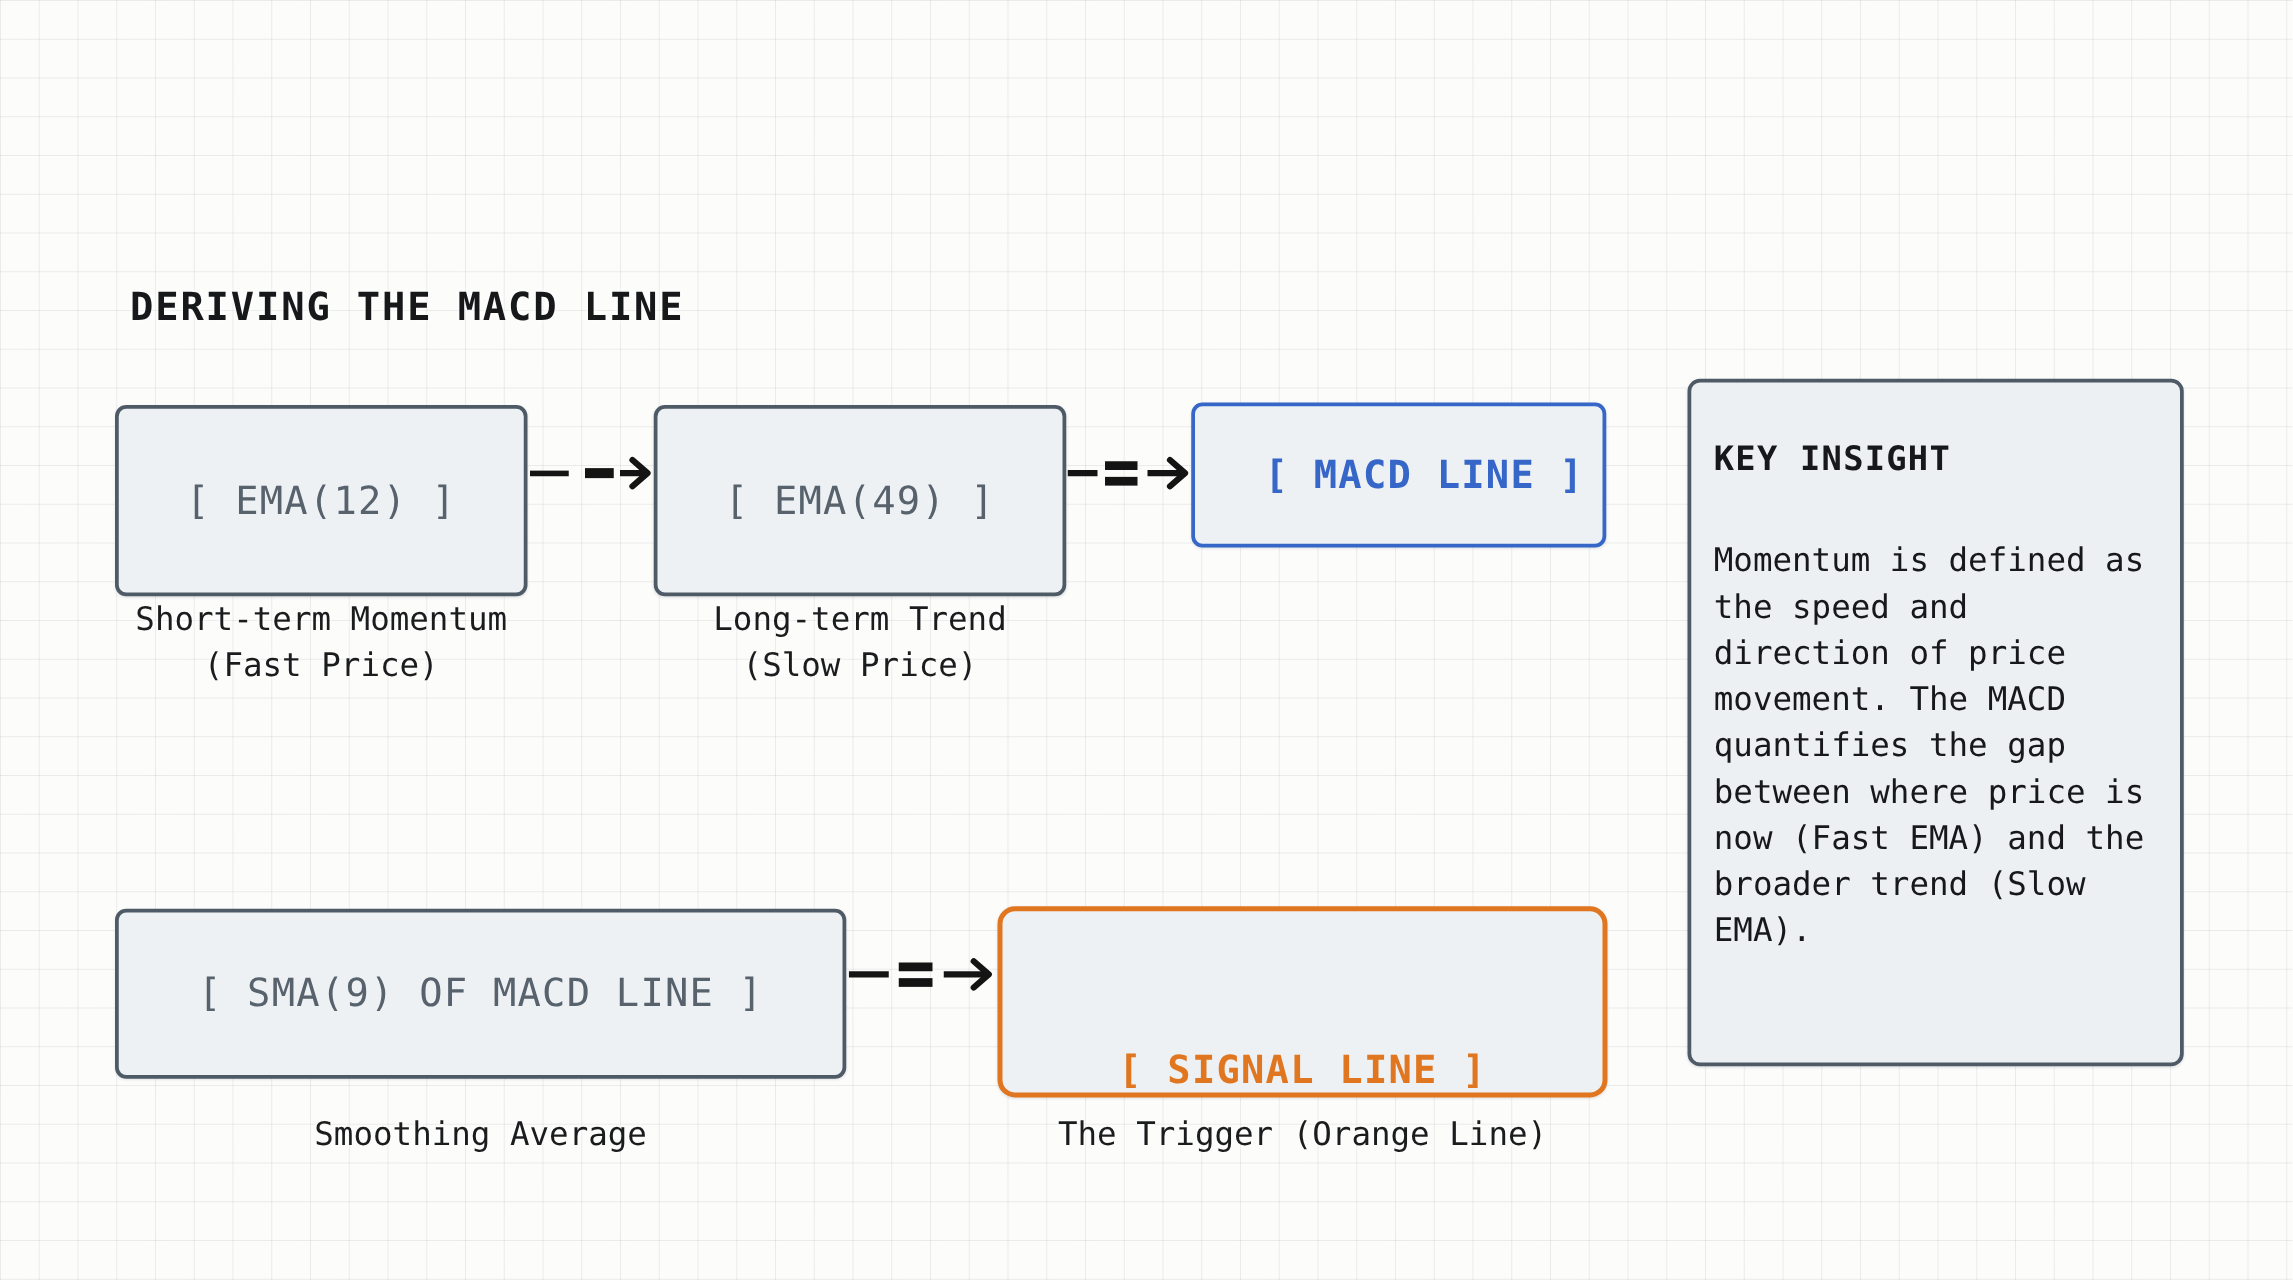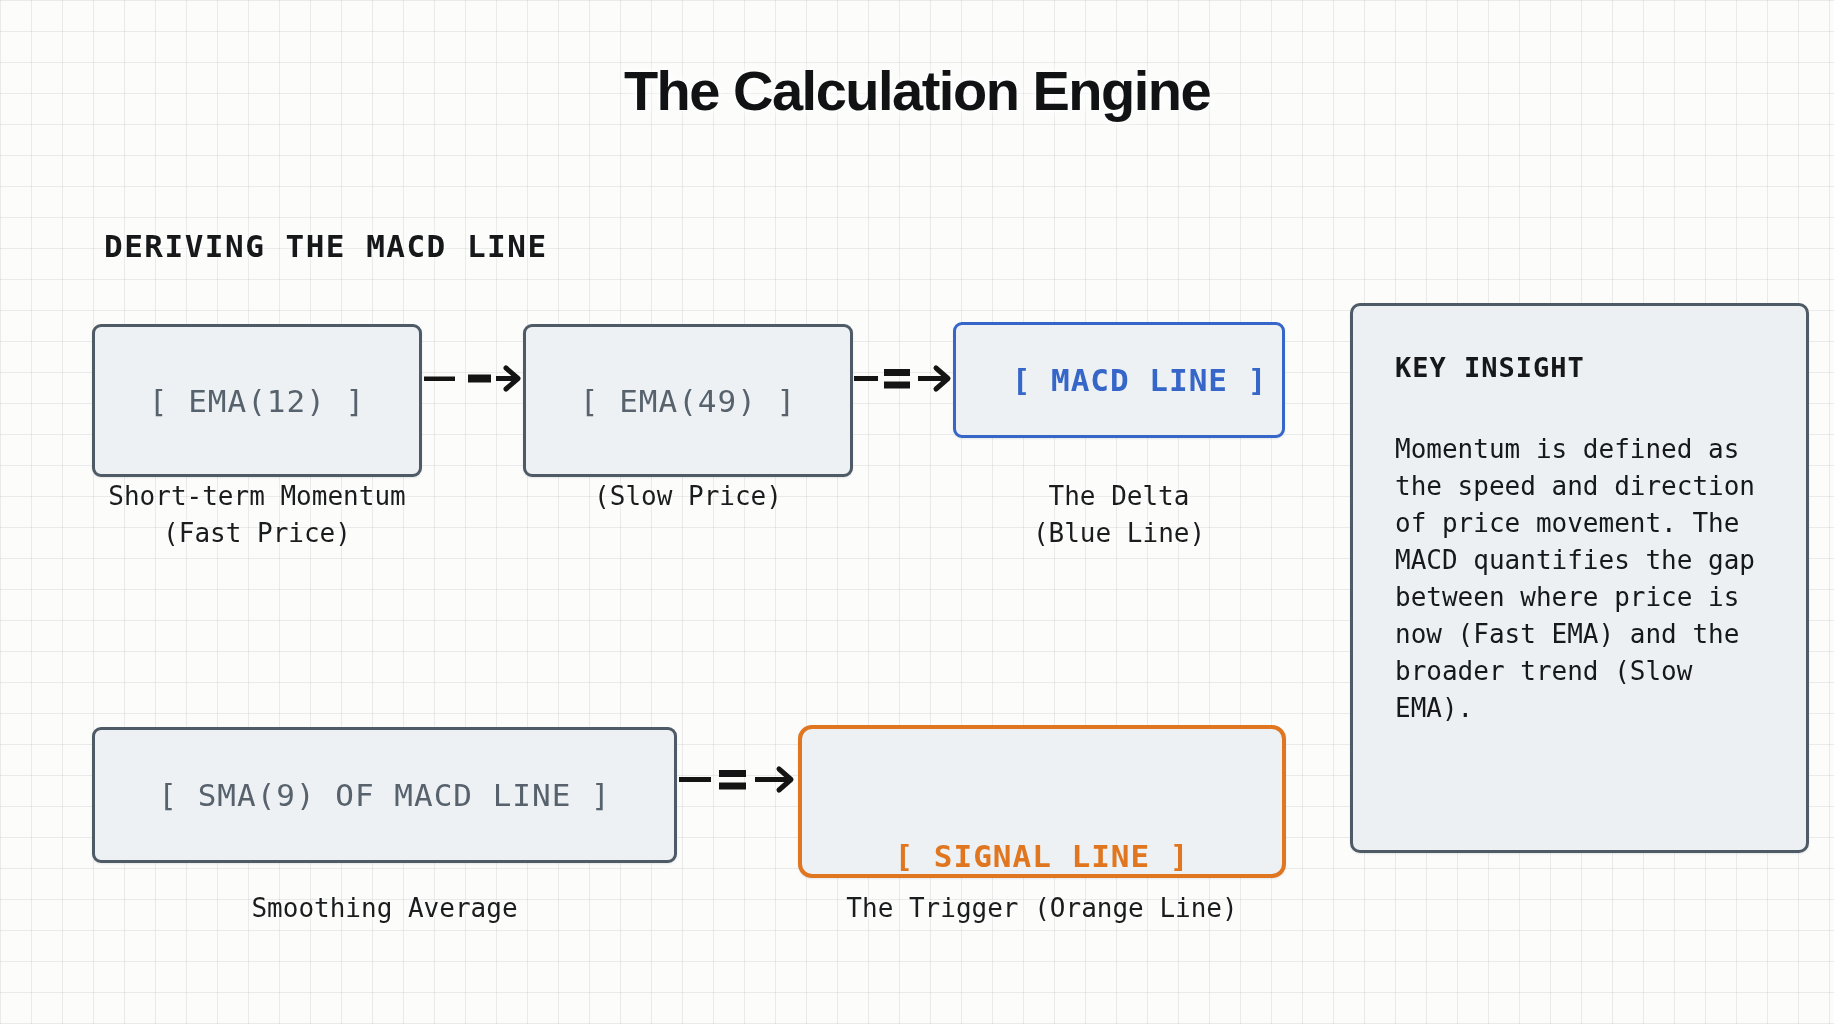--- a/index.html
+++ b/index.html
@@ -77,26 +77,26 @@
     line-height: 37px;
     color: #1b1c1d;
     text-align: center;
     text-shadow: 0 0 5px #ffffff;
   }
 
   .insight-panel {
     box-sizing: border-box;
     left: 1350px;
     top: 303px;
-    width: 459px;
+    width: 397px;
     height: 550px;
     background: #ecf0f3;
     border: 3px solid #4e5a66;
     border-radius: 10px;
-    padding: 46px 28px 30px 42px;
+    padding: 46px 28px 30px 18px;
     box-shadow: 0 1px 2px rgba(60,70,80,0.12);
   }
   .insight-heading {
     font-family: "DejaVu Sans Mono", monospace;
     font-weight: bold;
     font-size: 27px;
     letter-spacing: 1px;
     color: #17181a;
     margin: 0 0 48px 0;
   }
@@ -108,21 +108,20 @@
     margin: 0;
   }
 
   .connector svg { display: block; }
 </style>
 </head>
 <body>
 
 <div class="stage">
 
-  <div class="abs page-title">The Calculation Engine</div>
 
   <div class="abs section-heading" style="left:104px; top:228px;">DERIVING THE MACD LINE</div>
 
   <div class="abs node-box" style="left:92px; top:302px; width:330px; height:153px;">
     <span class="node-label">[ EMA(12) ]</span>
   </div>
 
   <div class="abs connector" style="left:424px; top:356px;">
     <svg width="98" height="46" viewBox="0 0 98 46">
       <rect x="0" y="20.5" width="31" height="4.5" fill="#141414"></rect>
@@ -148,25 +147,22 @@
 
   <div class="abs node-box blue" style="left:953px; top:300px; width:332px; height:116px;padding-left:41px;">
     <span class="node-label">[ MACD LINE ]</span>
   </div>
 
   <div class="abs caption" style="left:92px; top:478px; width:330px;">
     <div>Short-term Momentum</div>
     <div>(Fast Price)</div>
   </div>
   <div class="abs caption" style="left:523px; top:478px; width:330px;">
+    <div>Long-term Trend</div>
     <div>(Slow Price)</div>
-  </div>
-  <div class="abs caption" style="left:953px; top:478px; width:332px;">
-    <div>The Delta</div>
-    <div>(Blue Line)</div>
   </div>
 
 
   <div class="abs node-box" style="left:92px; top:705px; width:585px; height:136px;">
     <span class="node-label">[ SMA(9) OF MACD LINE ]</span>
   </div>
 
   <div class="abs connector" style="left:679px; top:757px;">
     <svg width="117" height="46" viewBox="0 0 117 46">
       <line x1="0" y1="22.5" x2="32" y2="22.5" stroke="#141414" stroke-width="5"></line>

